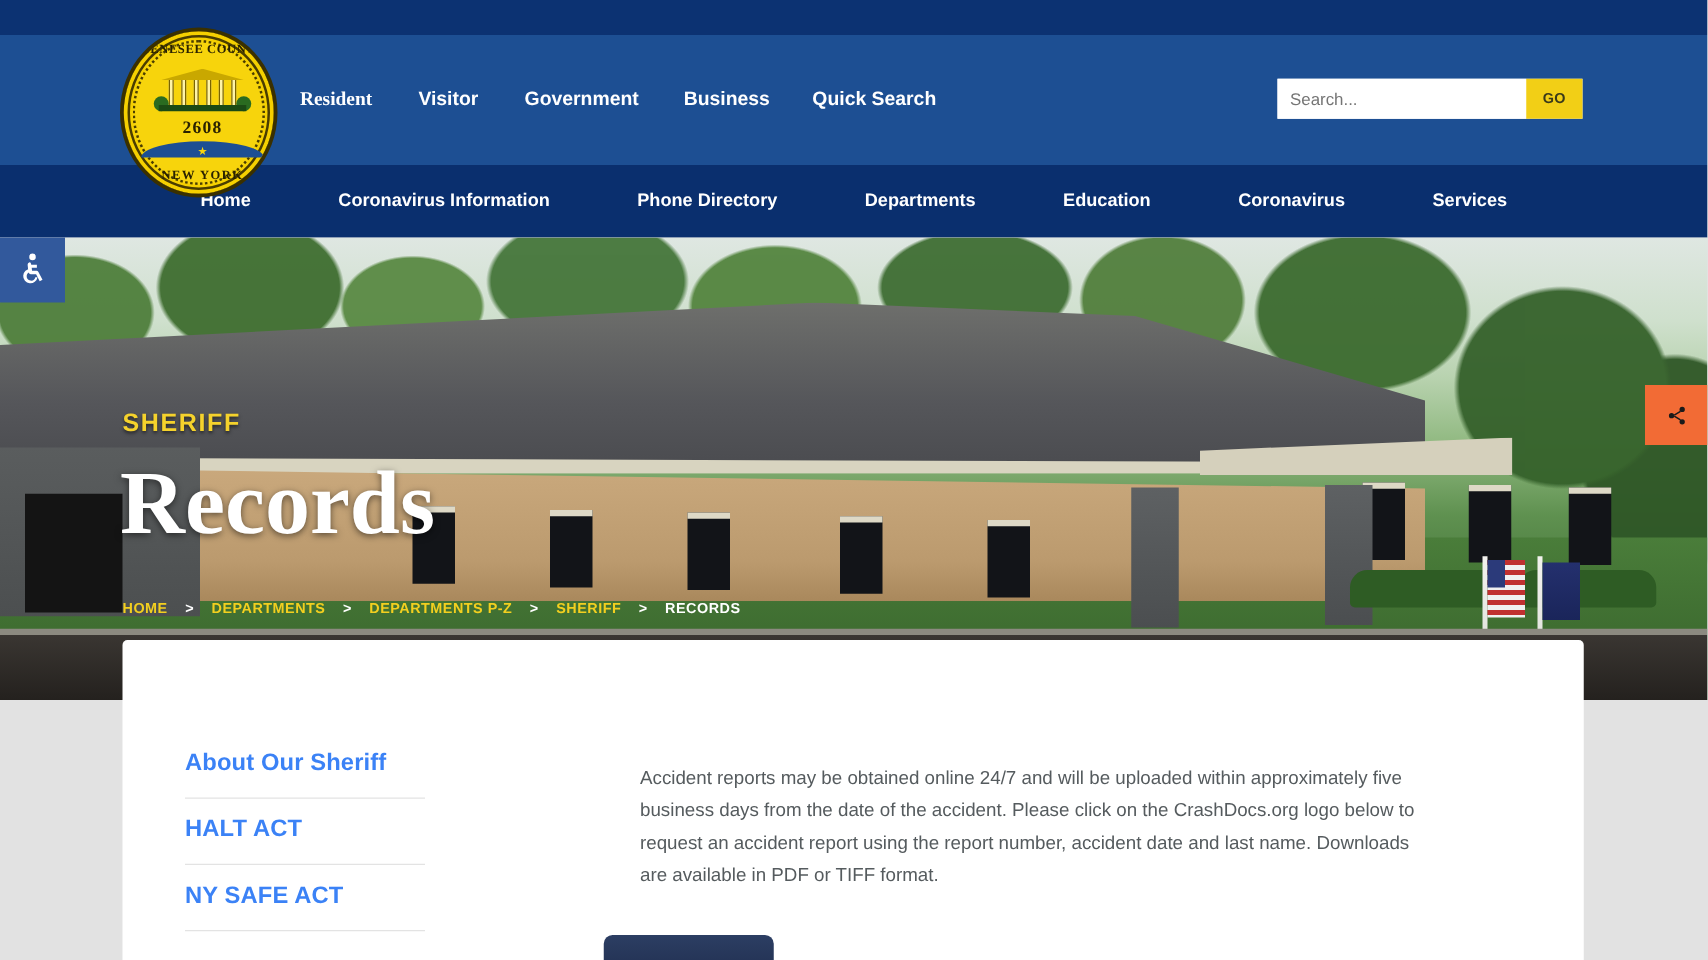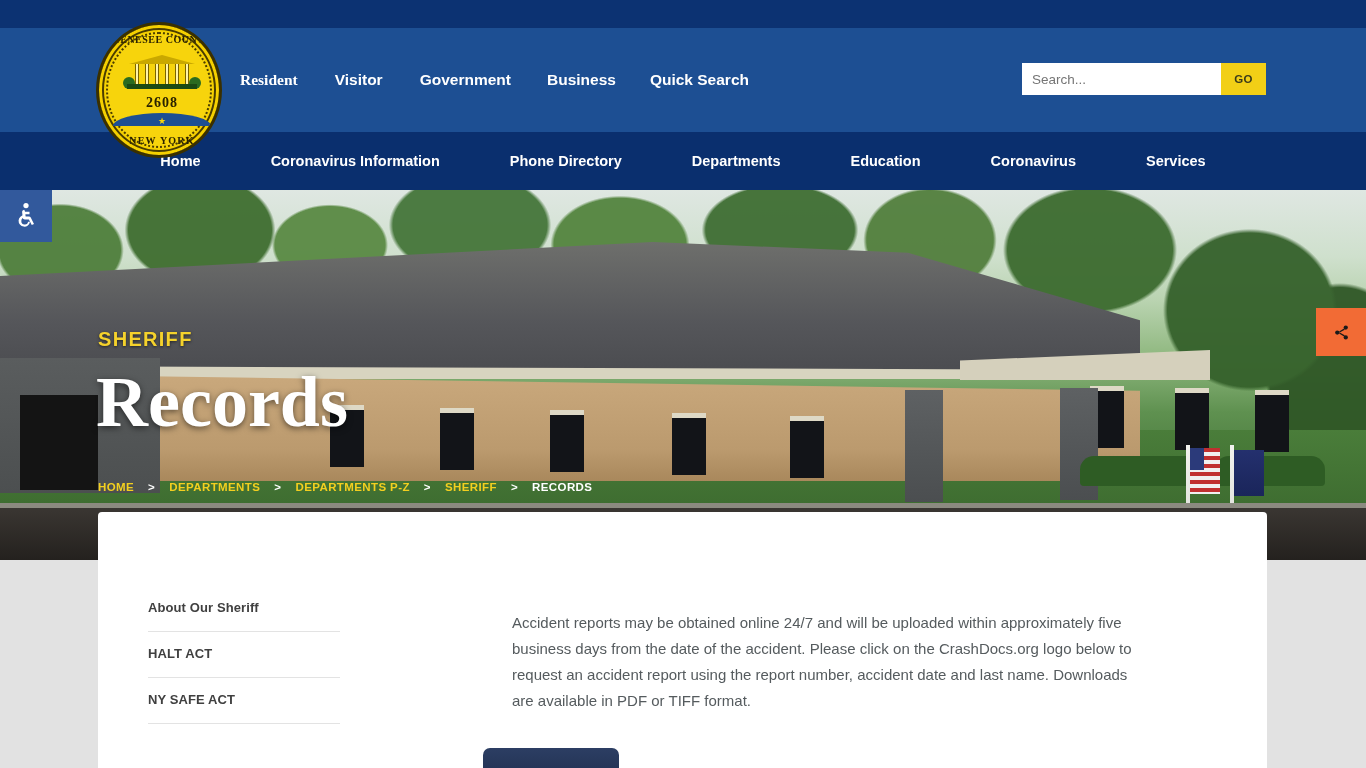--- a/index.html
+++ b/index.html
@@ -242,22 +242,22 @@
   
   .card {
     position: absolute; left: 98px; top: 512px;
     width: 1169px; height: 256px;
     background: #ffffff;
     border-radius: 4px 4px 0 0;
     z-index: 14;
   }
   .sidebar { position: absolute; left: 50px; top: 88px; width: 192px; }
   .side-item {
-    display: block; color: #404040; text-decoration: none;
-    font-size: 13px; font-weight: bold;
+    display: block; color: #3b82f6; text-decoration: none;
+    font-size: 19px; font-weight: bold;
     padding: 14px 0 16px 0;
     border-bottom: 1px solid #e3e3e3;
     letter-spacing: .1px;
   }
   .side-item:first-child { padding-top: 0; }
 
   .main { position: absolute; left: 390px; top: 88px; width: 660px; }
   .fee-line {
     display: flex; align-items: baseline;
     color: #e8131a; font-size: 15px; font-weight: bold;

